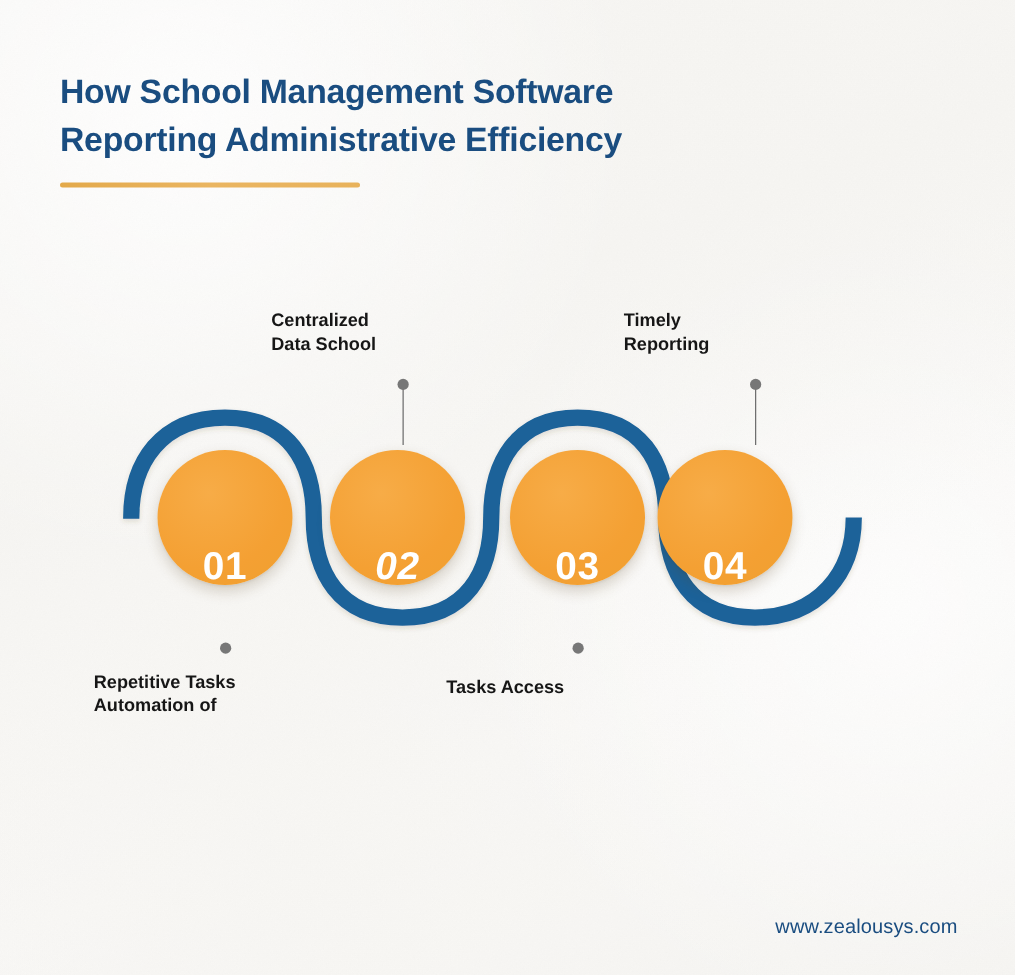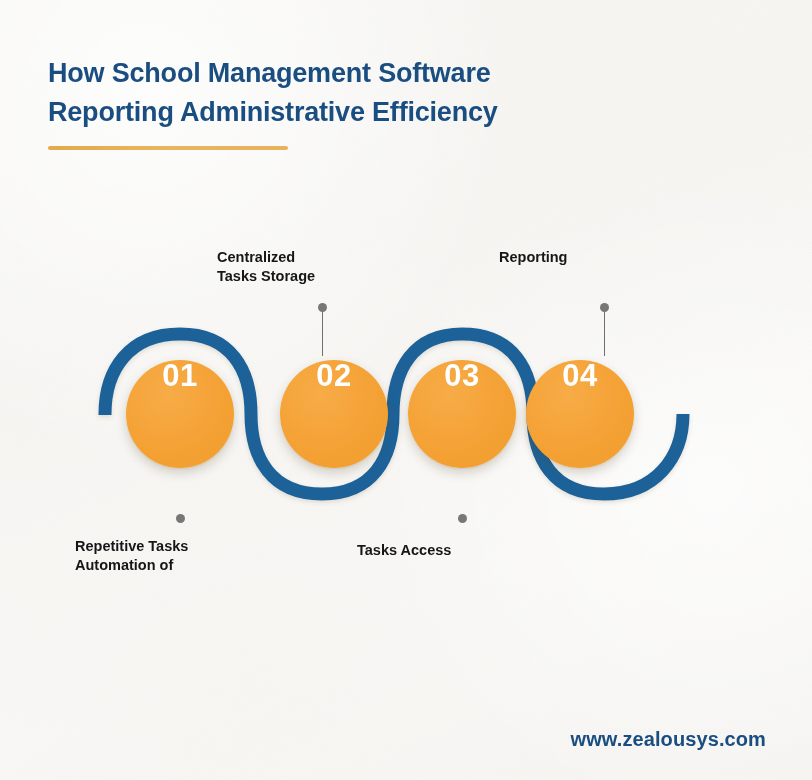--- a/index.html
+++ b/index.html
@@ -73,33 +73,33 @@
   }
 
   .step-node {
     position: absolute;
     width: 108px;
     height: 108px;
     border-radius: 50%;
     background: radial-gradient(circle at 38% 32%, #f7ac47 0%, #f4a033 62%, #efa030 100%);
     box-shadow: 0 5px 11px rgba(90,70,30,0.22), 0 1px 2px rgba(0,0,0,0.07);
     display: flex;
-    align-items: flex-start;
+    align-items: flex-end;
     justify-content: center;
     top: 130px;
   }
   .step-number {
     font-size: 31px;
     font-weight: bold;
     color: #ffffff;
     letter-spacing: 0.5px;
     line-height: 1;
   }
   #node-1 { left: 126px; }
-  #node-2 { left: 280px; }
+  #node-2 { left: 264px; font-style: italic; }
   #node-3 { left: 408px; }
   #node-4 { left: 526px; }
 
   
   .connector {
     position: absolute;
     width: 1px;
     background: #6f6f6f;
   }
   .connector-dot {
@@ -136,22 +136,22 @@
   #label-1 { left: 75px;  top: 307px; }
   #label-2 { left: 217px; top: 18px;  }
   #label-3 { left: 357px; top: 311px; }
   #label-4 { left: 499px; top: 18px;  }
 
   
   #footer-url {
     position: absolute;
     right: 46px;
     bottom: 29px;
-    font-size: 20px;
-    font-weight: bold;
+    font-size: 16px;
+    font-weight: normal;
     color: #1a4d80;
     letter-spacing: 0.1px;
   }
 </style>
 </head>
 <body>
 
 <div id="infographic-root">
 
   <svg id="paper-noise" xmlns="http://www.w3.org/2000/svg" viewBox="0 0 812 780" preserveAspectRatio="none">
@@ -215,26 +215,27 @@
     <div class="step-node" id="node-4">
       <span class="step-number">04</span>
     </div>
 
     <div class="step-label" id="label-1">
       <div>Repetitive Tasks</div>
       <div>Automation of</div>
     </div>
     <div class="step-label" id="label-2">
       <div>Centralized</div>
-      <div>Tasks Storage</div>
+      <div>Data School</div>
     </div>
     <div class="step-label" id="label-3">
       <div>Tasks Access</div>
     </div>
     <div class="step-label" id="label-4">
+      <div>Timely</div>
       <div>Reporting</div>
     </div>
 
   </div>
 
   <div id="footer-url">www.zealousys.com</div>
 
 </div>
 
 </body></html>

